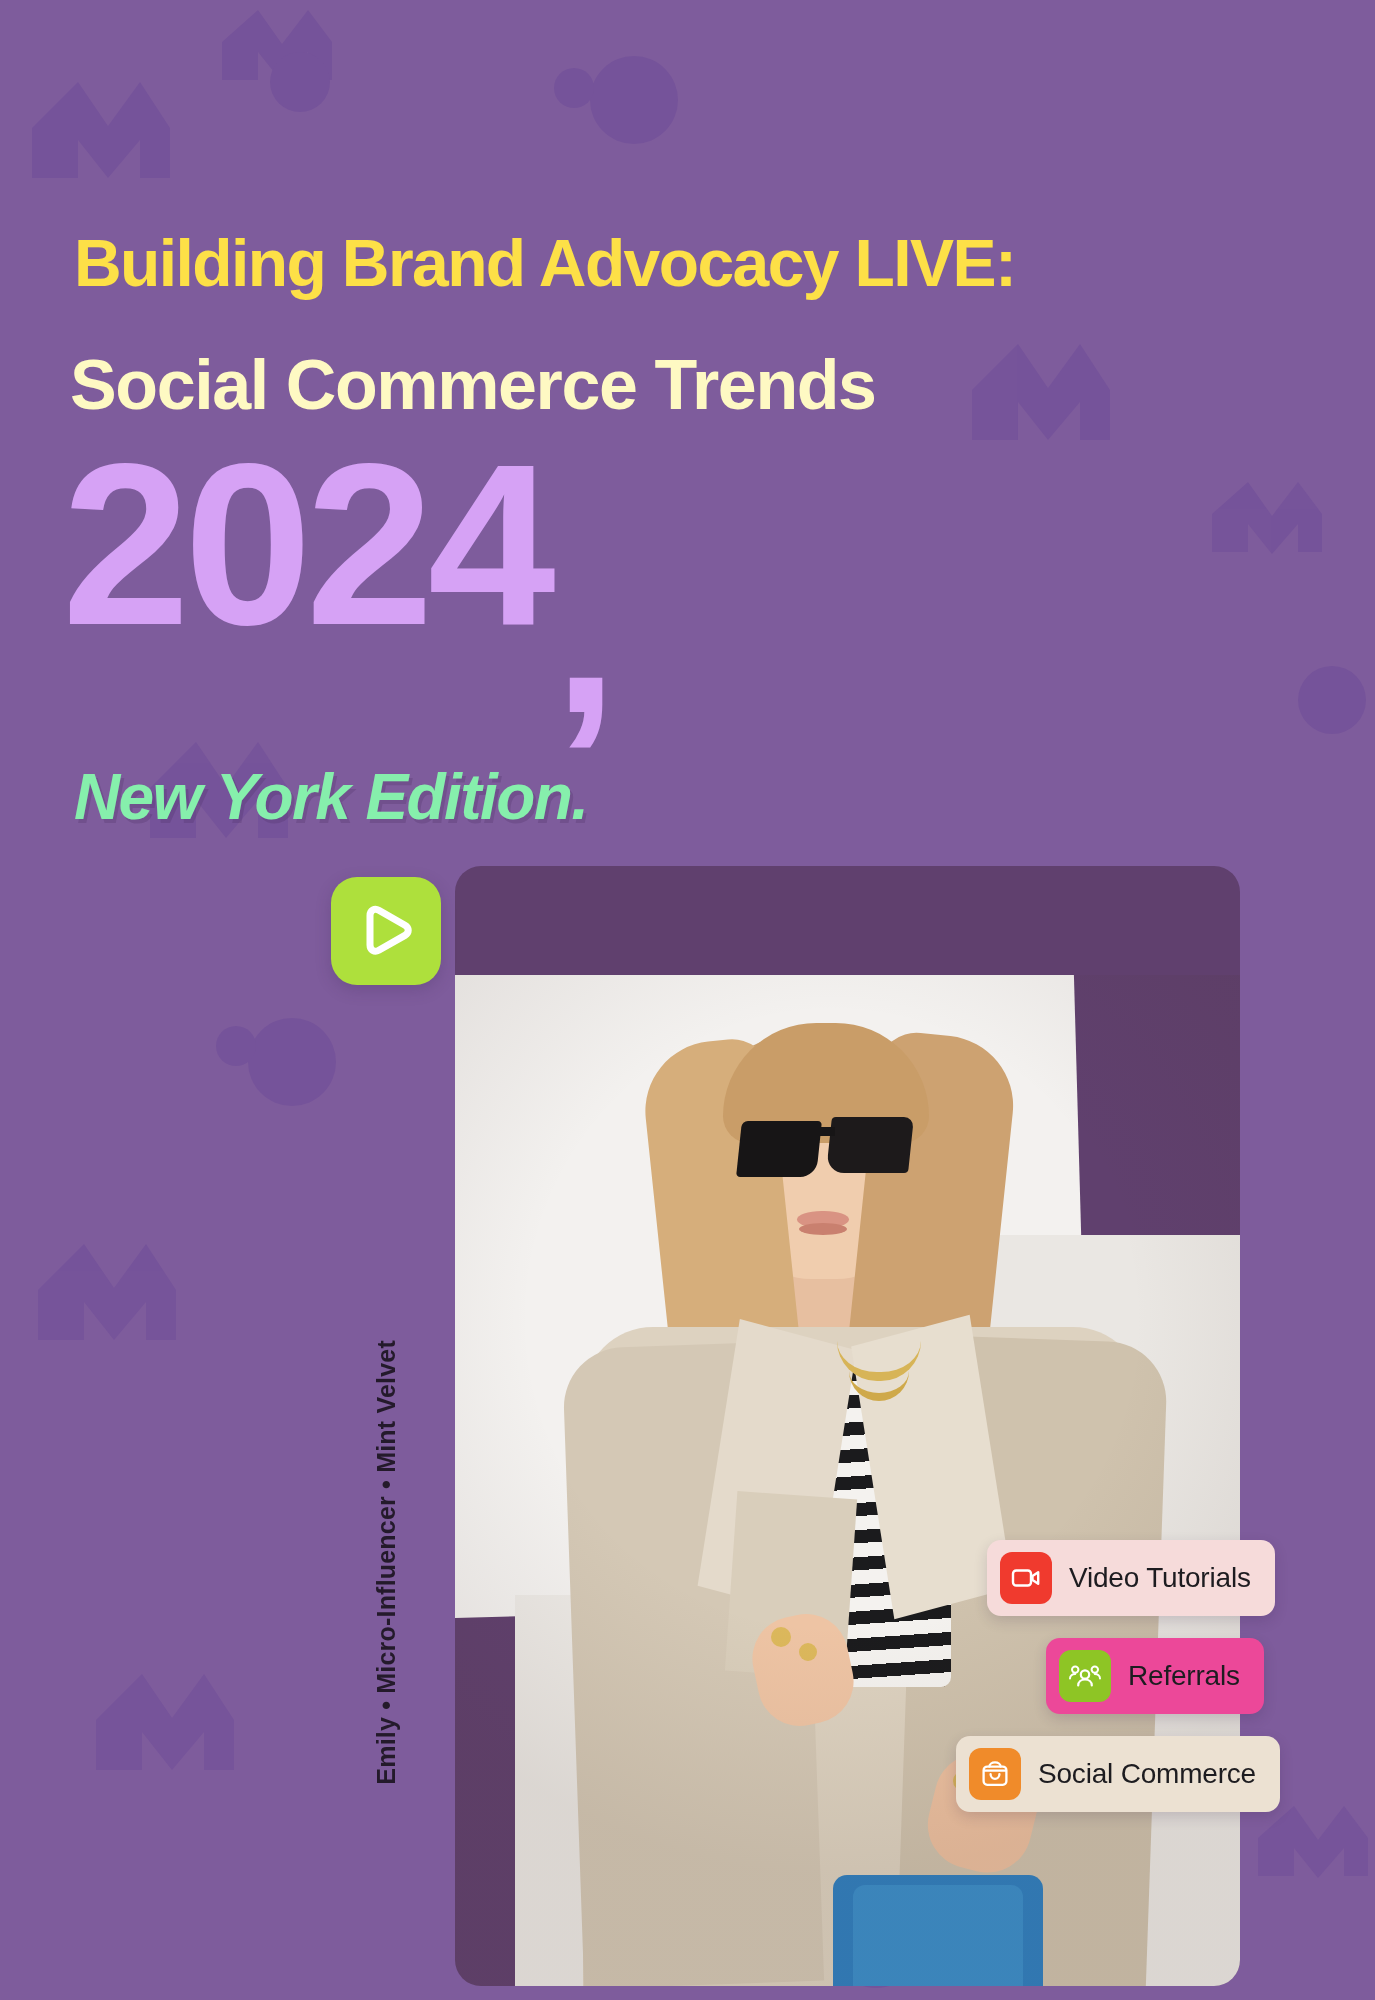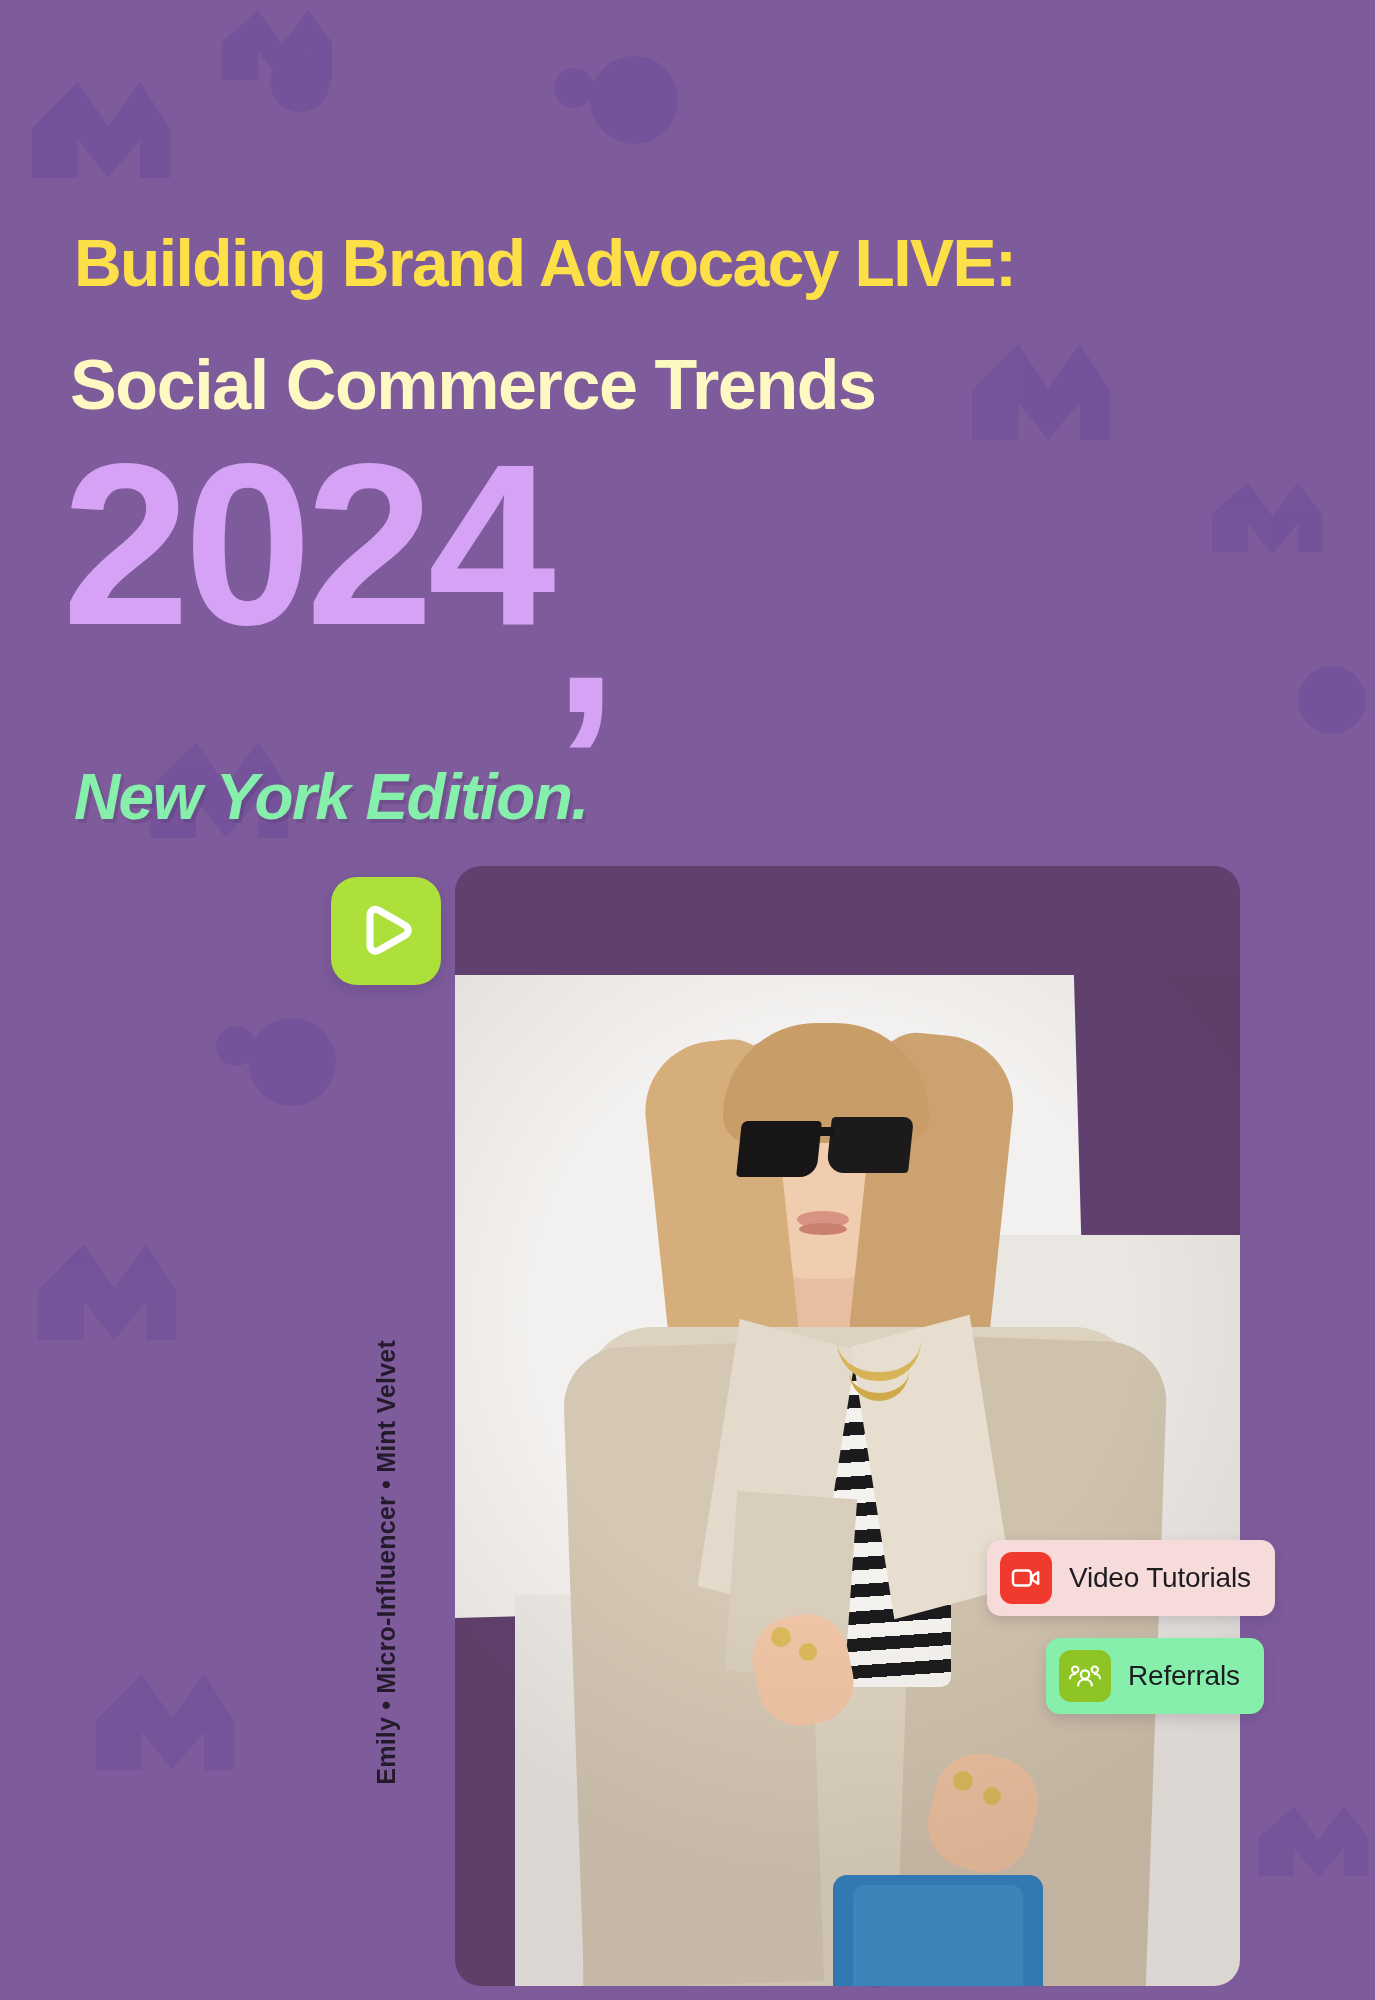--- a/index.html
+++ b/index.html
@@ -186,21 +186,21 @@
   }
   .pill .pill-icon {
     width:52px; height:52px; border-radius:12px;
     display:flex; align-items:center; justify-content:center;
     flex:0 0 auto;
   }
   .pill .pill-label {
     font-size:28px; color:#1d1c20; letter-spacing:-.2px; white-space:nowrap;
   }
   #pill-video     { left:987px; top:1540px; background:#f6dbda;justify-content:flex-end; }
-  #pill-referrals { left:1046px; top:1638px; background:#86efac; }
+  #pill-referrals { left:1046px; top:1638px; background:#ec4899; }
   #pill-social    { left:956px; top:1736px; background:#ece1d2; }
 </style>
 </head>
 <body>
 
 <div id="poster">
 
   <div class="bg-pattern">
     <svg width="1375" height="2000" viewBox="0 0 1375 2000" aria-hidden="true">
       <g fill="#74529a" opacity="0.85">
@@ -326,15 +326,26 @@
           <path d="M9.2 22.5c0-3.6 3-6 6.8-6s6.8 2.4 6.8 6" stroke="#ffffff" stroke-width="2.2" stroke-linecap="round"></path>
           <circle cx="6.2" cy="6.6" r="3.2" stroke="#ffffff" stroke-width="2"></circle>
           <path d="M1 15.6c0-2.7 2.3-4.5 5.2-4.5" stroke="#ffffff" stroke-width="2" stroke-linecap="round"></path>
           <circle cx="25.8" cy="6.6" r="3.2" stroke="#ffffff" stroke-width="2"></circle>
           <path d="M31 15.6c0-2.7-2.3-4.5-5.2-4.5" stroke="#ffffff" stroke-width="2" stroke-linecap="round"></path>
         </svg>
       </span>
       <span class="pill-label">Referrals</span>
     </div>
 
+    <div class="pill" id="pill-social">
+      <span class="pill-icon" style="background:#f08b2a;">
+        <svg width="28" height="28" viewBox="0 0 28 28" fill="none">
+          <rect x="2.6" y="6.6" width="22.8" height="18.2" rx="3.6" stroke="#ffffff" stroke-width="2.3"></rect>
+          <path d="M2.6 10.6 H25.4" stroke="#ffffff" stroke-width="2.3"></path>
+          <path d="M9.6 14.2c0 2.6 2 4.6 4.4 4.6s4.4-2 4.4-4.6" stroke="#ffffff" stroke-width="2.3" stroke-linecap="round"></path>
+          <path d="M8.4 6.6c0-2.4 2.5-4.2 5.6-4.2s5.6 1.8 5.6 4.2" stroke="#ffffff" stroke-width="2.3" stroke-linecap="round"></path>
+        </svg>
+      </span>
+      <span class="pill-label">Social Commerce</span>
+    </div>
 
   </div>
 </div>
 
 </body></html>

